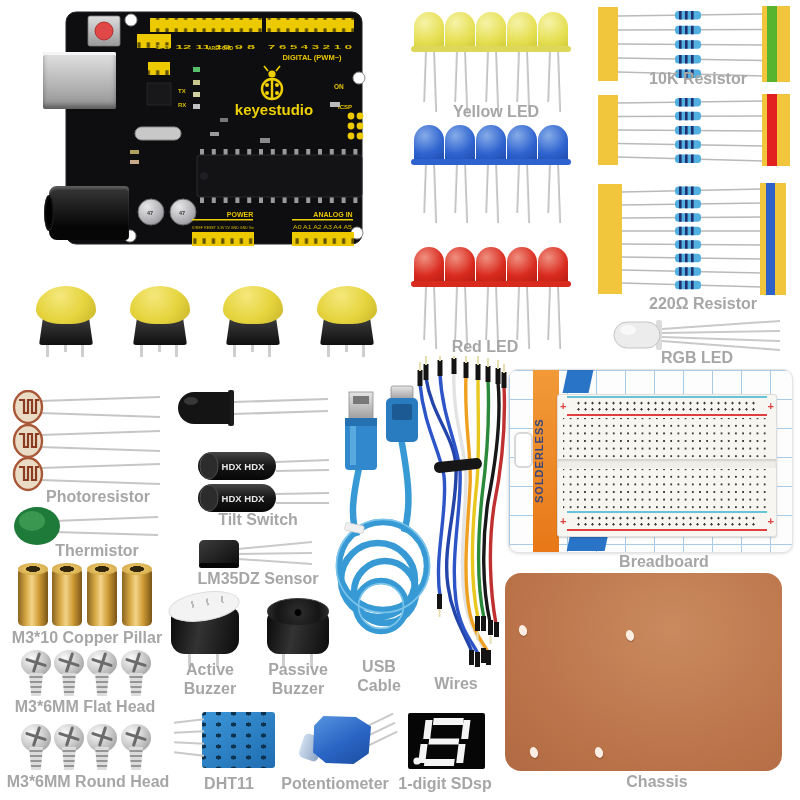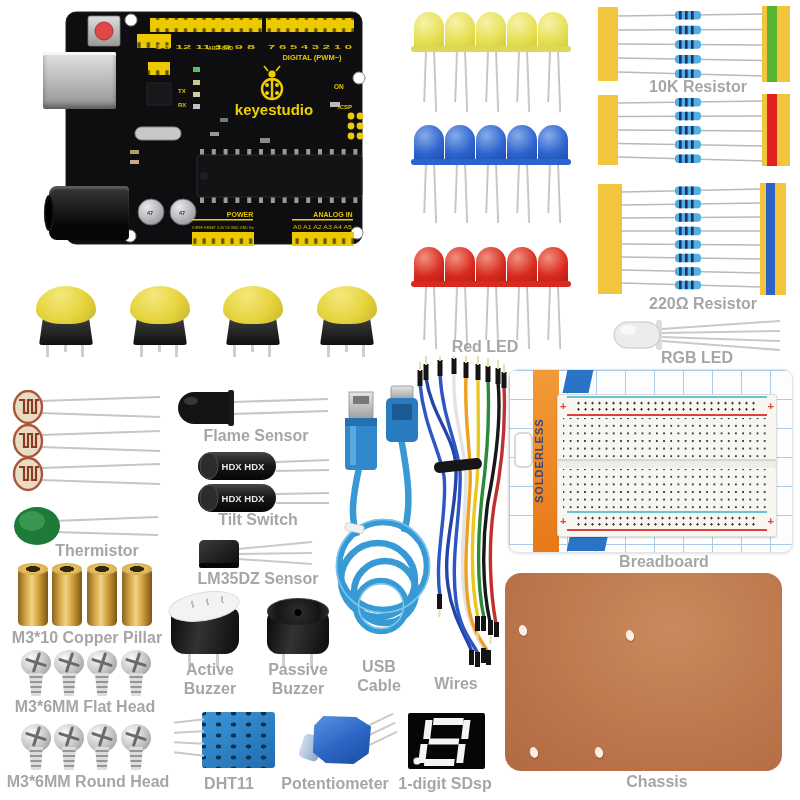--- a/index.html
+++ b/index.html
@@ -757,25 +757,26 @@
       <rect x="8" y="22.5" width="30" height="6"></rect>
       <rect x="6" y="43" width="30" height="7"></rect>
       <rect x="2" y="4" width="7" height="19"></rect>
       <rect x="40" y="4" width="7" height="19"></rect>
       <rect x="0" y="28" width="7" height="19"></rect>
       <rect x="38" y="28" width="7" height="19"></rect>
     </g>
     <circle cx="9" cy="48" r="3.6" fill="#f4f4f4"></circle>
   </svg>
 
-  <div class="lbl" style="left:598px;width:200px;top:78px">10K Resistor</div>
+  <div class="lbl" style="left:396px;width:200px;top:103px">Yellow LED</div>
+  <div class="lbl" style="left:598px;width:200px;top:70px">10K Resistor</div>
   <div class="lbl" style="left:385px;width:200px;top:338px">Red LED</div>
   <div class="lbl" style="left:603px;width:200px;top:295px">220Ω Resistor</div>
   <div class="lbl" style="left:597px;width:200px;top:349px">RGB LED</div>
-  <div class="lbl" style="left:176px;width:160px;top:427px">Flame Sensor</div>
+  <div class="lbl" style="left:20px;width:156px;top:488px">Photoresistor</div>
   <div class="lbl" style="left:10px;width:174px;top:542px">Thermistor</div>
   <div class="lbl" style="left:178px;width:160px;top:511px">Tilt Switch</div>
   <div class="lbl" style="left:178px;width:160px;top:570px">LM35DZ Sensor</div>
   <div class="lbl" style="left:0;width:174px;top:629px">M3*10 Copper Pillar</div>
   <div class="lbl" style="left:0;width:170px;top:698px">M3*6MM Flat Head</div>
   <div class="lbl" style="left:259px;width:78px;top:661px">Passive Buzzer</div>
   <div class="lbl" style="left:174px;width:72px;top:661px">Active Buzzer</div>
   <div class="lbl" style="left:0;width:176px;top:773px">M3*6MM Round Head</div>
   <div class="lbl" style="left:348px;width:62px;top:658px">USB Cable</div>
   <div class="lbl" style="left:406px;width:100px;top:675px">Wires</div>

